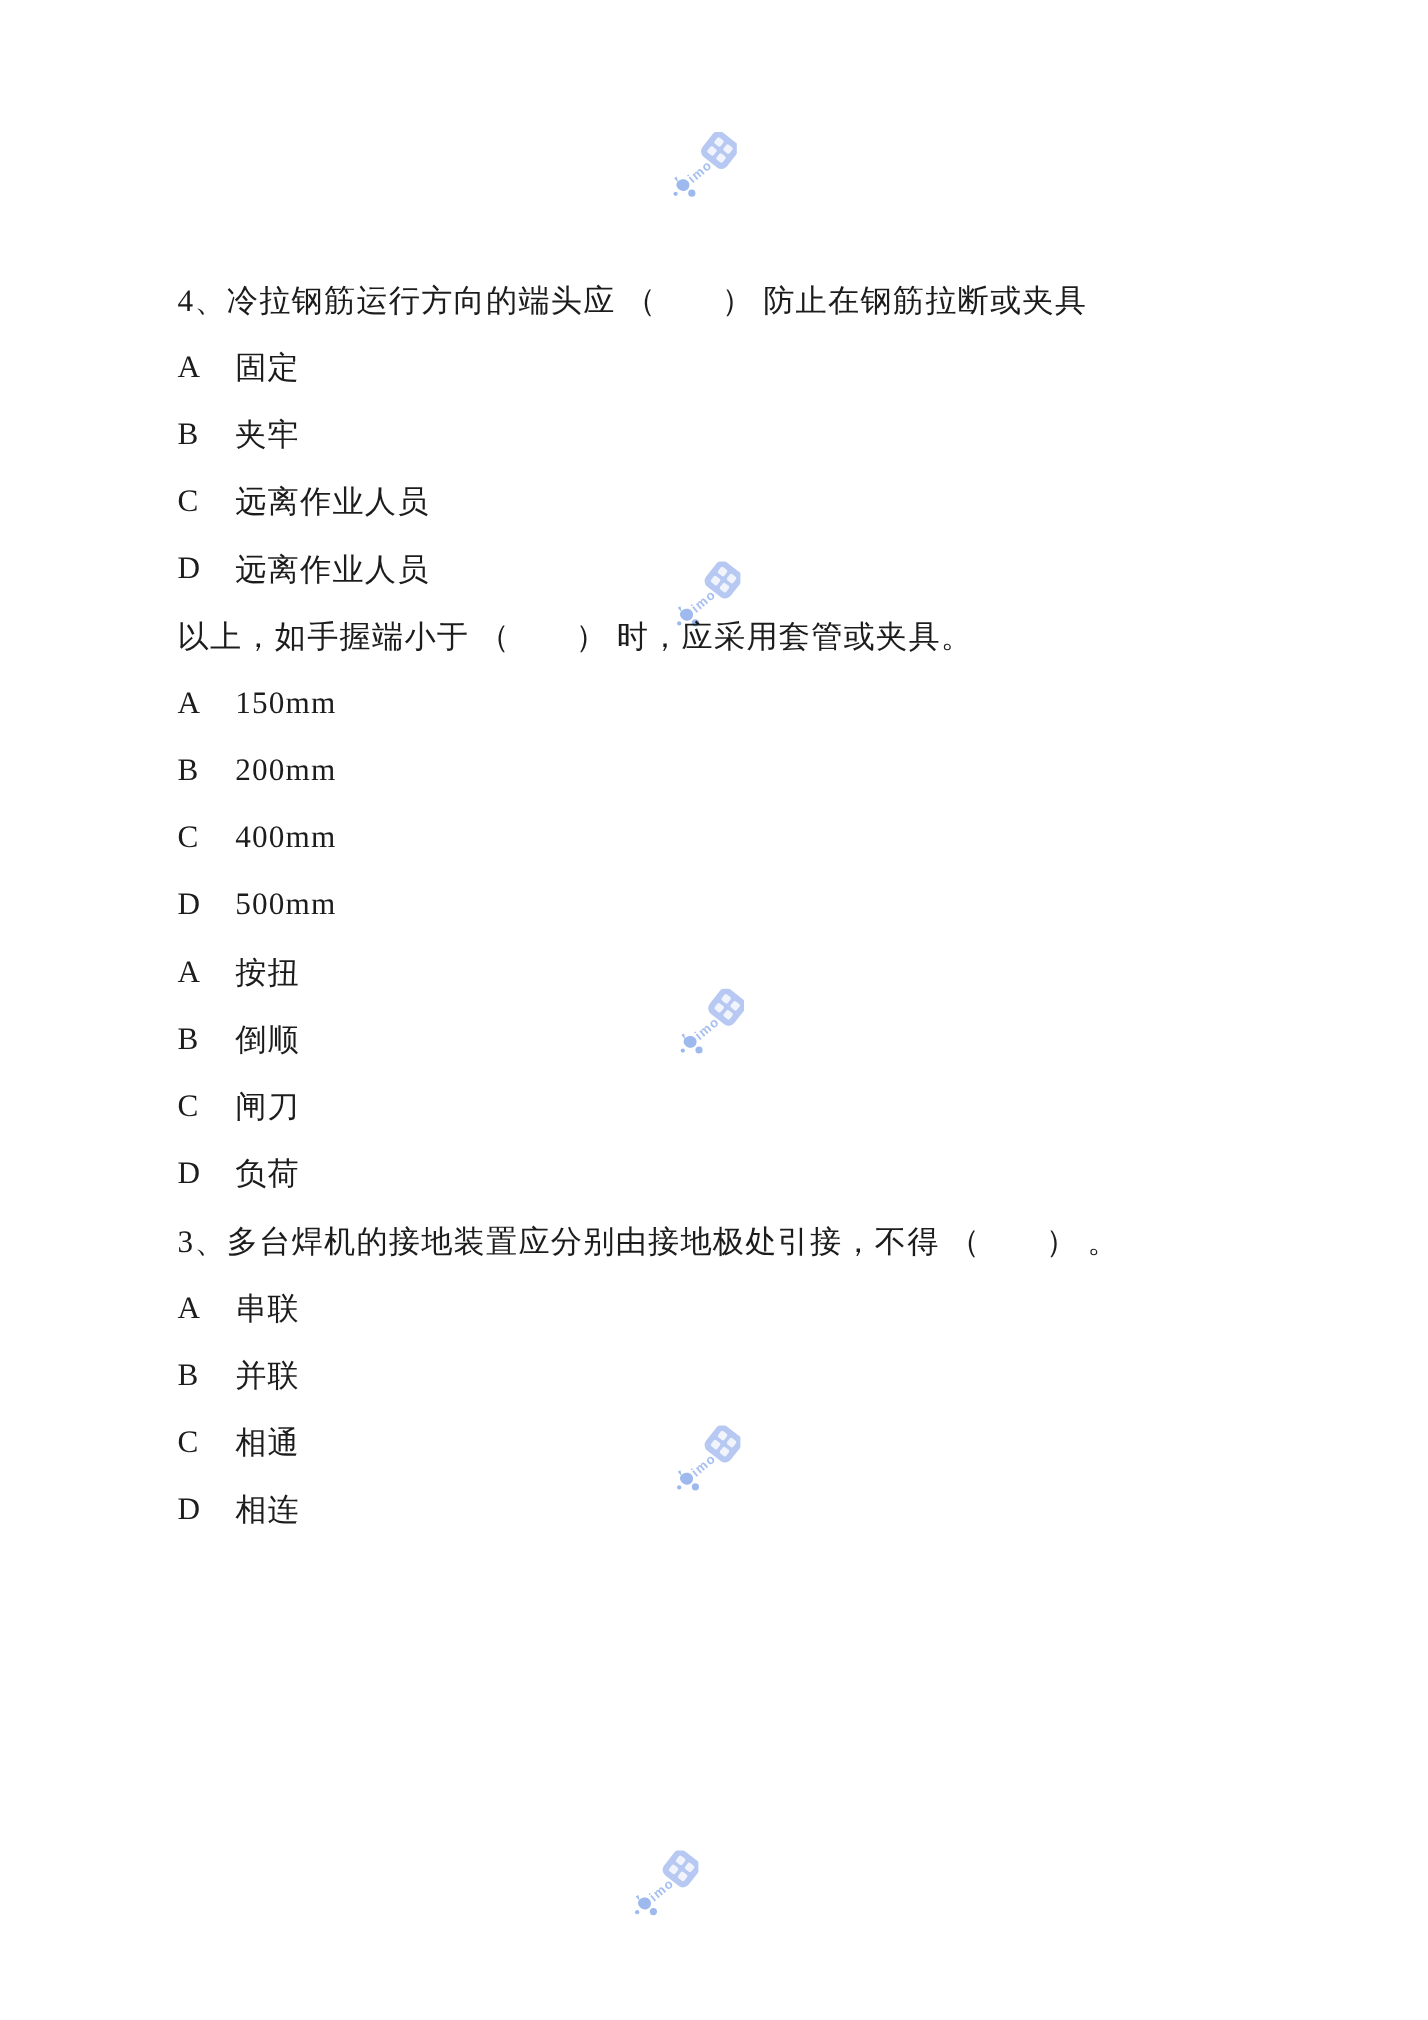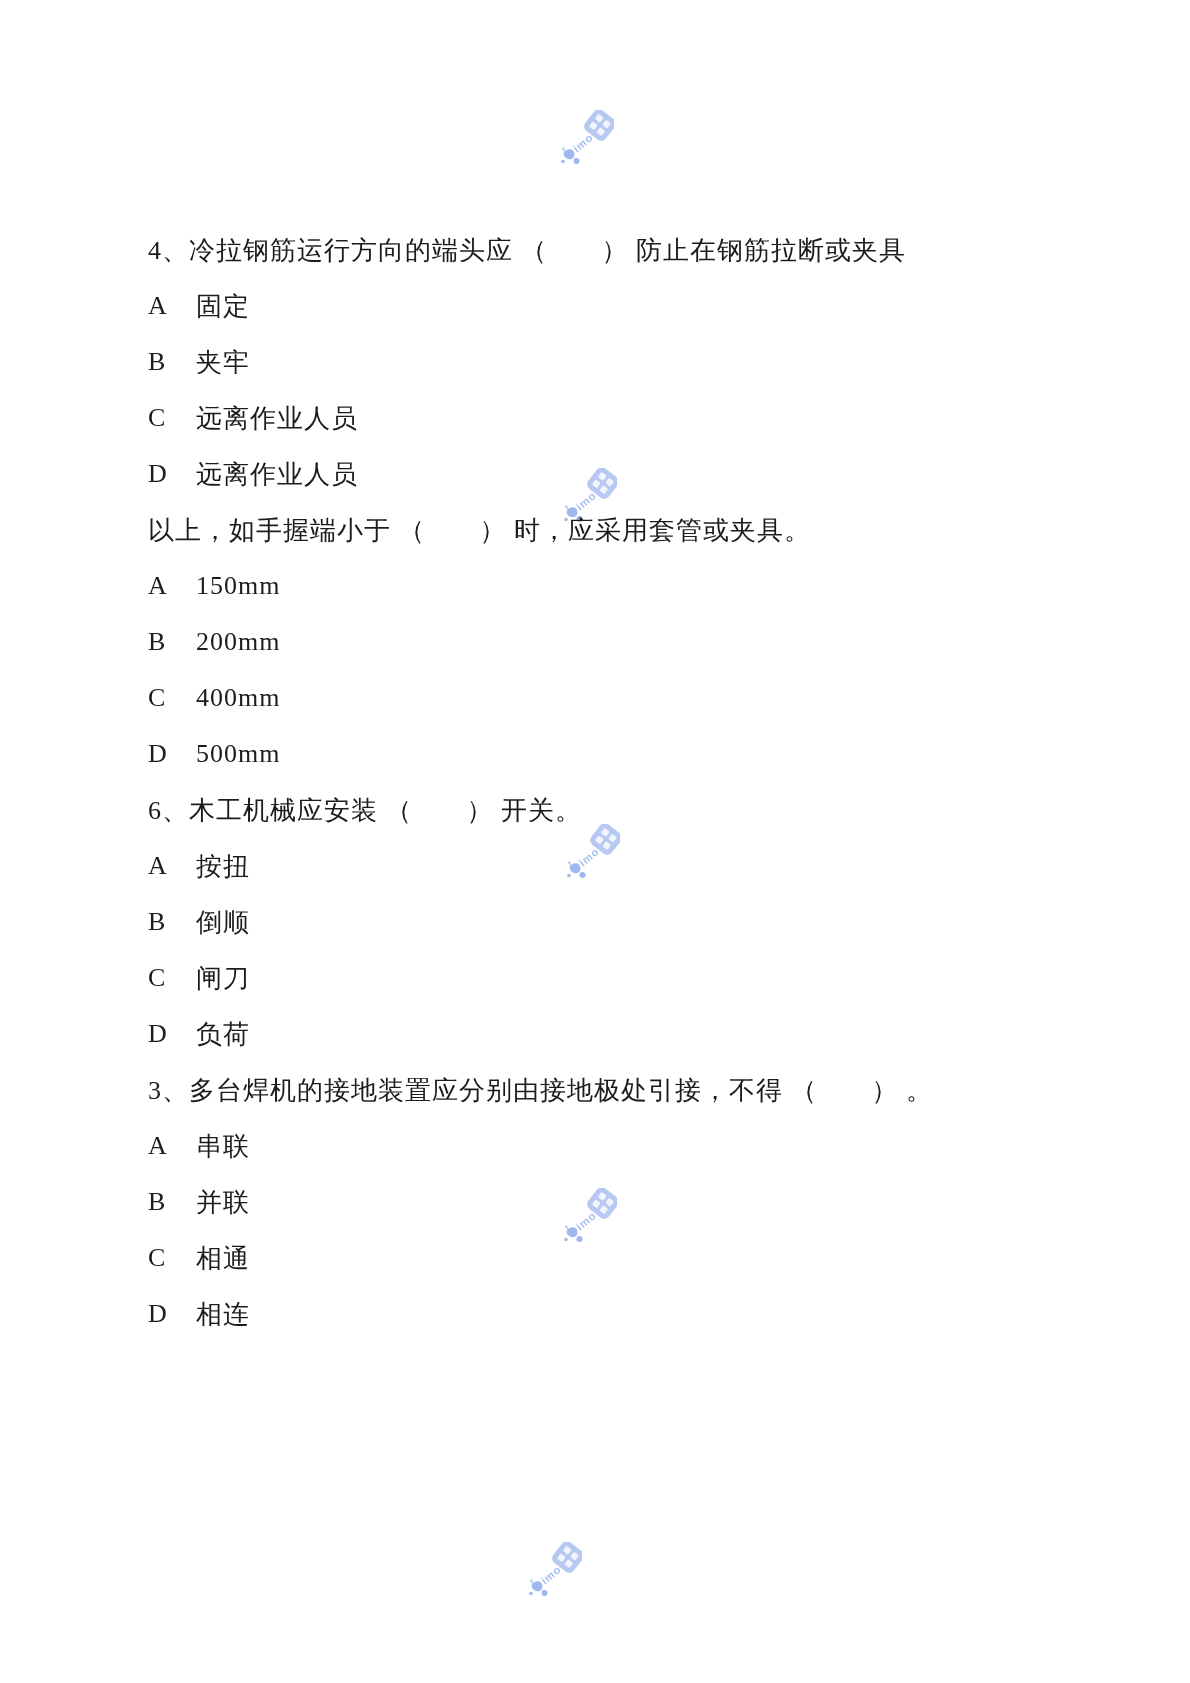--- a/index.html
+++ b/index.html
@@ -157,21 +157,20 @@
       <div class="line q-line">4、冷拉钢筋运行方向的端头应 （　　） 防止在钢筋拉断或夹具</div>
       <div class="line option-row"><span class="opt-letter">A</span><span class="opt-text">固定</span></div>
       <div class="line option-row"><span class="opt-letter">B</span><span class="opt-text">夹牢</span></div>
       <div class="line option-row"><span class="opt-letter">C</span><span class="opt-text">远离作业人员</span></div>
       <div class="line option-row"><span class="opt-letter">D</span><span class="opt-text">远离作业人员</span></div>
       <div class="line q-line">以上，如手握端小于 （　　） 时，应采用套管或夹具。</div>
       <div class="line option-row"><span class="opt-letter">A</span><span class="opt-text">150mm</span></div>
       <div class="line option-row"><span class="opt-letter">B</span><span class="opt-text">200mm</span></div>
       <div class="line option-row"><span class="opt-letter">C</span><span class="opt-text">400mm</span></div>
       <div class="line option-row"><span class="opt-letter">D</span><span class="opt-text">500mm</span></div>
-      <div class="line q-line">6、木工机械应安装 （　　） 开关。</div>
       <div class="line option-row"><span class="opt-letter">A</span><span class="opt-text">按扭</span></div>
       <div class="line option-row"><span class="opt-letter">B</span><span class="opt-text">倒顺</span></div>
       <div class="line option-row"><span class="opt-letter">C</span><span class="opt-text">闸刀</span></div>
       <div class="line option-row"><span class="opt-letter">D</span><span class="opt-text">负荷</span></div>
       <div class="line q-line">3、多台焊机的接地装置应分别由接地极处引接，不得 （　　） 。</div>
       <div class="line option-row"><span class="opt-letter">A</span><span class="opt-text">串联</span></div>
       <div class="line option-row"><span class="opt-letter">B</span><span class="opt-text">并联</span></div>
       <div class="line option-row"><span class="opt-letter">C</span><span class="opt-text">相通</span></div>
       <div class="line option-row"><span class="opt-letter">D</span><span class="opt-text">相连</span></div>
     </div>

